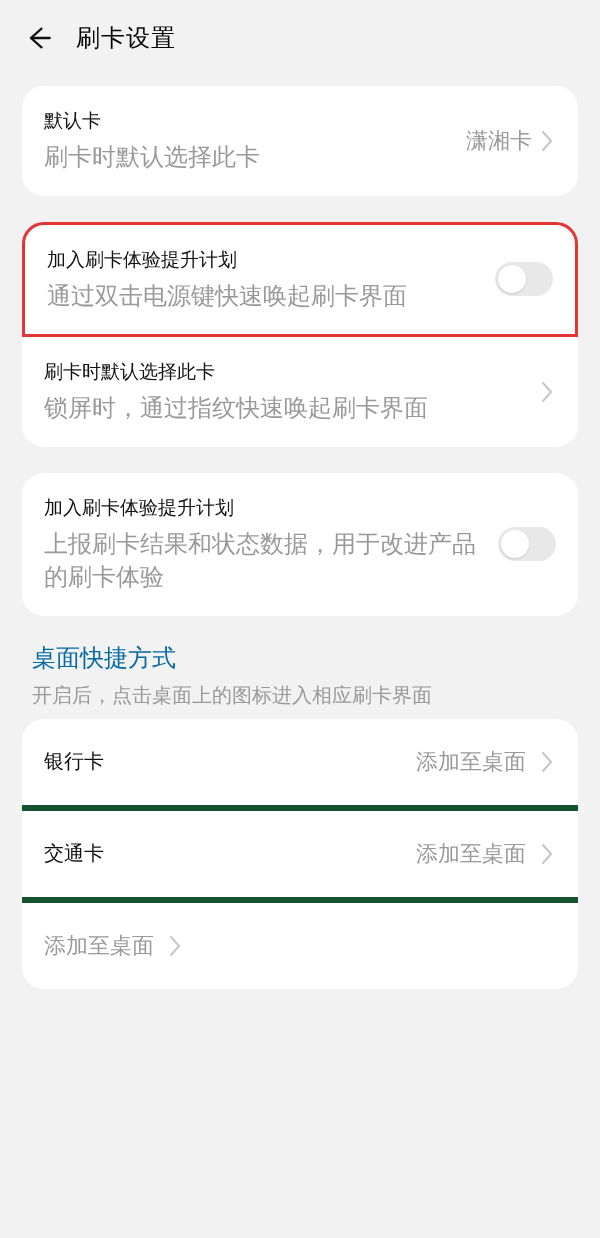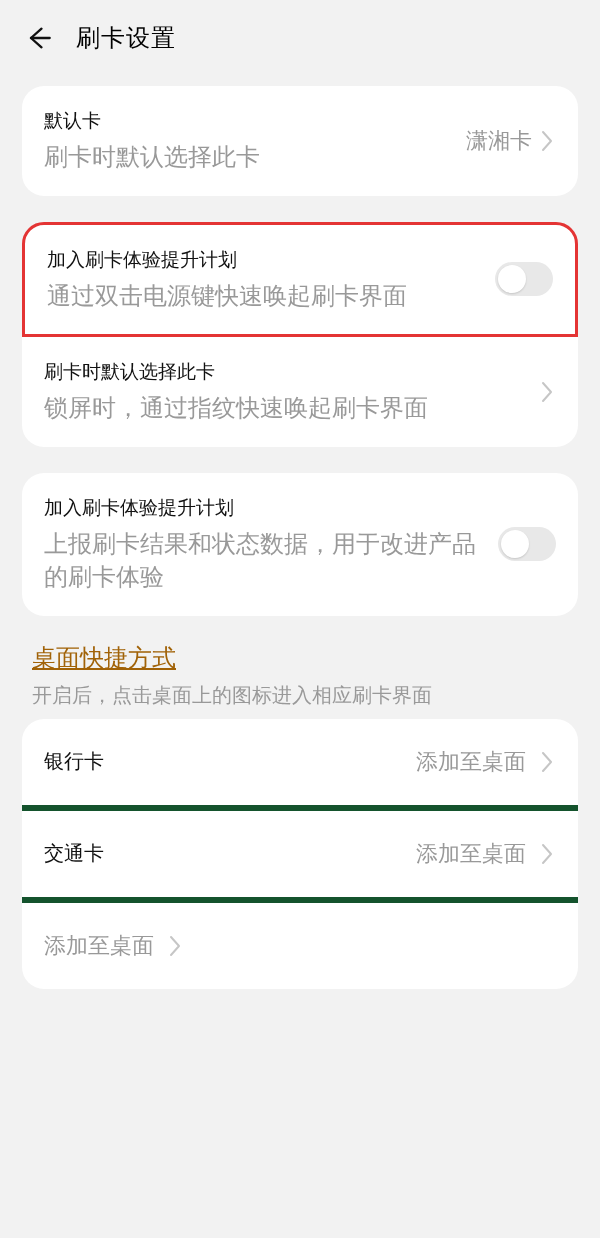--- a/index.html
+++ b/index.html
@@ -85,23 +85,22 @@
       box-shadow: 0 1px 2px rgba(0,0,0,.15);
     }
     .highlight-box {
       border: 3px solid #e43434;
     }
     .section-header {
       margin: 22px 32px 8px 32px;
     }
     .section-title {
       font-size: 24px;
-      color: #a16207;
+      color: #0369a1;
       margin-bottom: 8px;
-      text-decoration: underline;
     }
     .section-sub {
       font-size: 20px;
       color: #999;
     }
     .shortcut-row {
       display: flex;
       align-items: center;
       padding: 28px 22px;
     }

